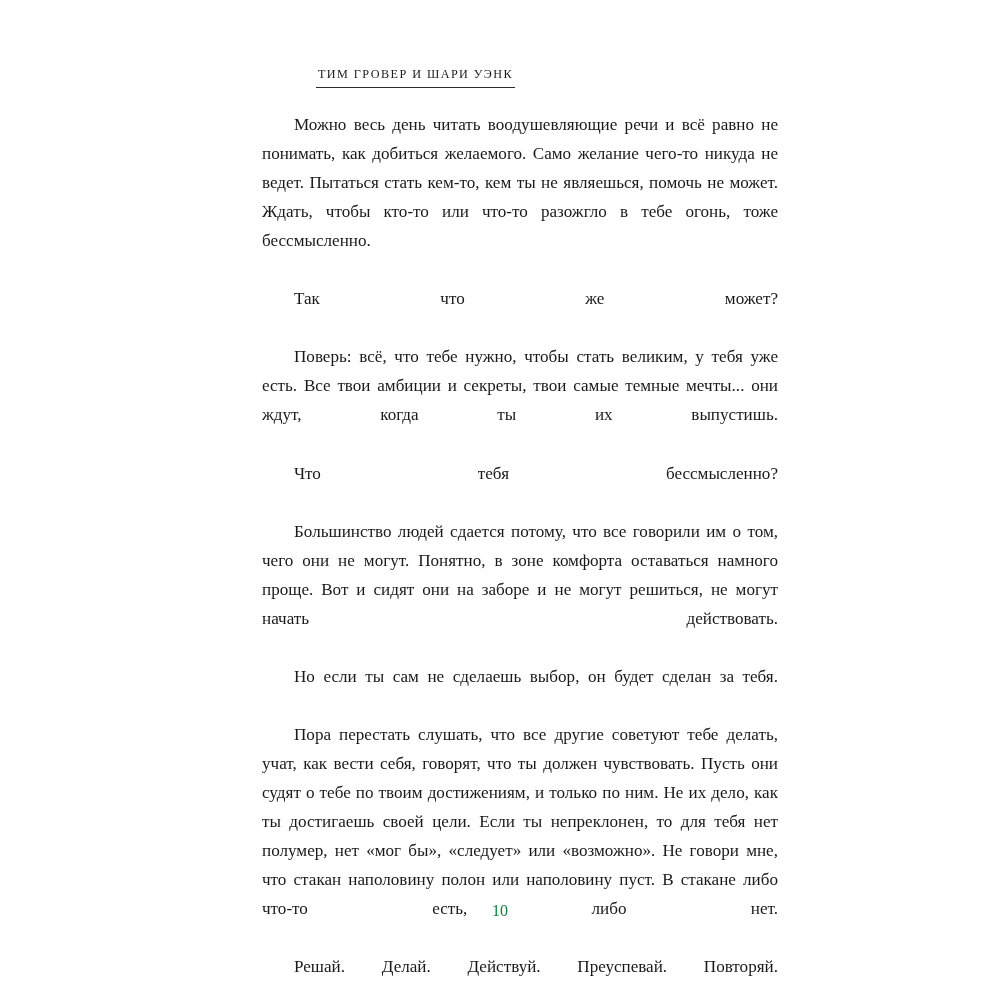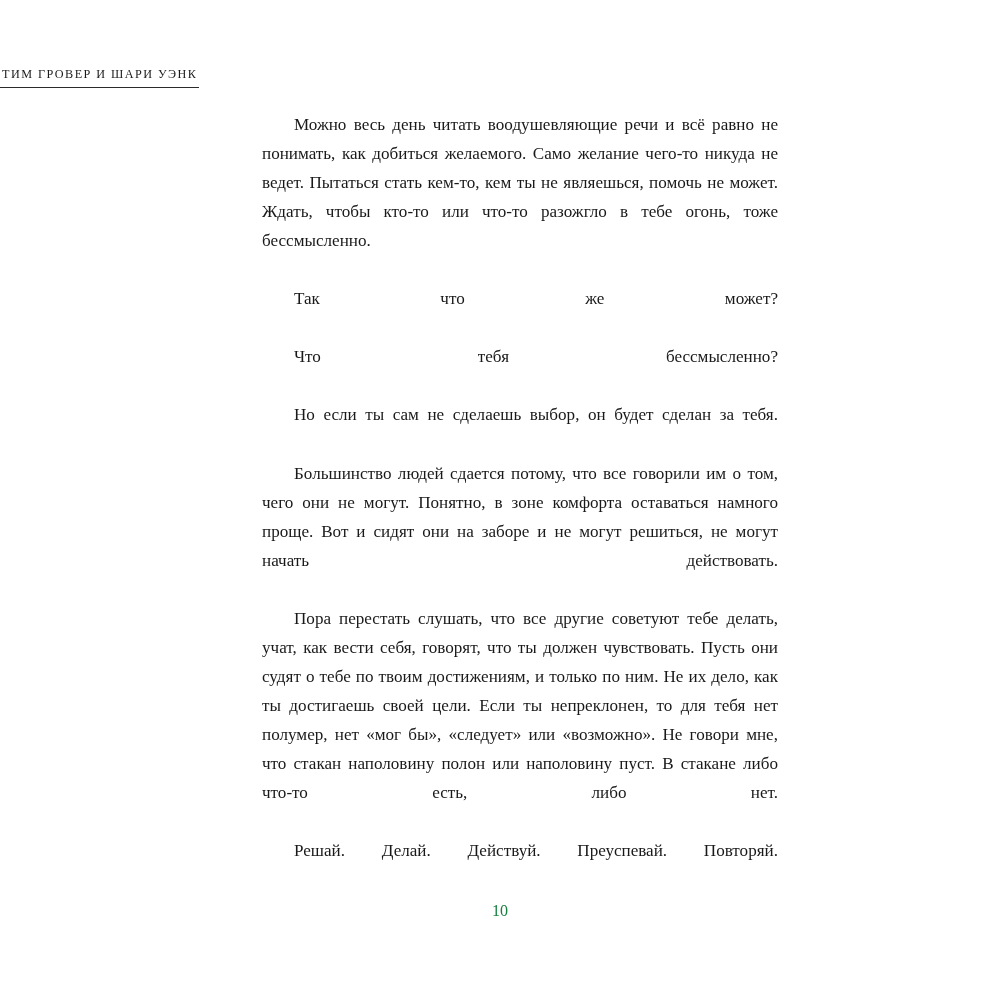--- a/index.html
+++ b/index.html
@@ -24,21 +24,21 @@
     background: #ffffff;
     overflow: hidden;
   }
 
   
   .running-head {
     position: absolute;
     top: 64px;
     left: 0;
     width: 831px;
-    text-align: left;
+    text-align: center;
   }
   .running-head-inner {
     display: inline-block;
     font-size: 12.2px;
     line-height: 16px;
     letter-spacing: 1.45px;
     color: #1b1b1b;
     text-transform: uppercase;
     padding: 0 2px 5px 2px;
     border-bottom: 1.1px solid #2b2b2b;
@@ -91,23 +91,24 @@
 
 <div class="page">
 
   <div class="running-head">
     <span class="running-head-inner">ТИМ ГРОВЕР И ШАРИ УЭНК</span>
   </div>
 
   <div class="text-block">
     <p class="para">Можно весь день читать воодушевляющие речи и всё равно не понимать, как добиться желаемого. Само желание чего-то никуда не ведет. Пытаться стать кем-то, кем ты не являешься, помочь не может. Ждать, чтобы кто-то или что-то разожгло в тебе огонь, тоже бессмысленно.</p>
     <p class="para">Так что же может?</p>
+    <p class="para">Поверь: всё, что тебе нужно, чтобы стать великим, у тебя уже есть. Все твои амбиции и секреты, твои самые темные мечты... они ждут, когда ты их выпустишь.</p>
     <p class="para">Что тебя бессмысленно?</p>
+    <p class="para">Большинство людей сдается потому, что все говорили им о том, чего они не могут. Понятно, в зоне комфорта оставаться намного проще. Вот и сидят они на заборе и не могут решиться, не могут начать действовать.</p>
     <p class="para">Но если ты сам не сделаешь выбор, он будет сделан за тебя.</p>
-    <p class="para">Большинство людей сдается потому, что все говорили им о том, чего они не могут. Понятно, в зоне комфорта оставаться намного проще. Вот и сидят они на заборе и не могут решиться, не могут начать действовать.</p>
     <p class="para">Пора перестать слушать, что все другие советуют тебе делать, учат, как вести себя, говорят, что ты должен чувствовать. Пусть они судят о тебе по твоим достижениям, и только по ним. Не их дело, как ты достигаешь своей цели. Если ты непреклонен, то для тебя нет полумер, нет «мог бы», «следует» или «возможно». Не говори мне, что стакан наполовину полон или наполовину пуст. В стакане либо что-то есть, либо нет.</p>
     <p class="para">Решай. Делай. Действуй. Преуспевай. Повторяй.</p>
 
   </div>
 
   <div class="folio">10</div>
 
 </div>
 
 </body></html>

